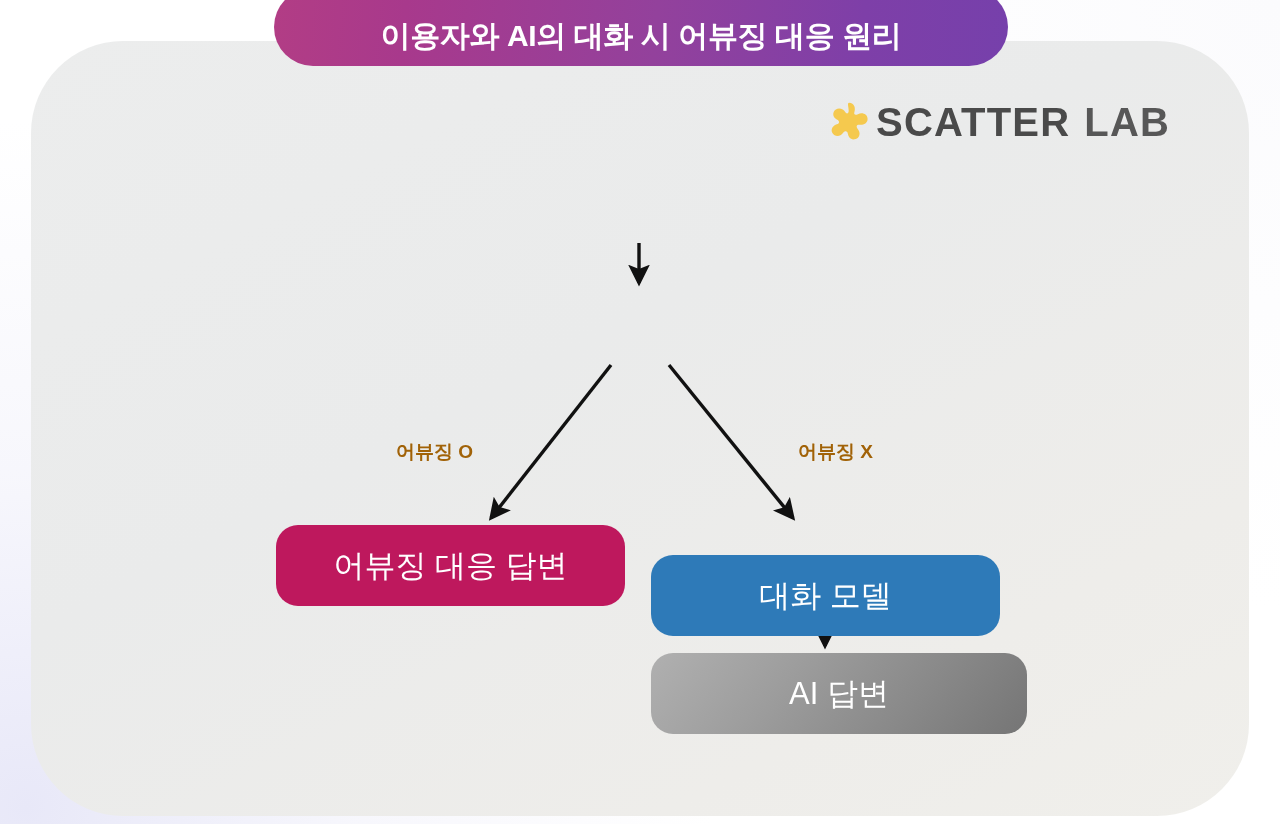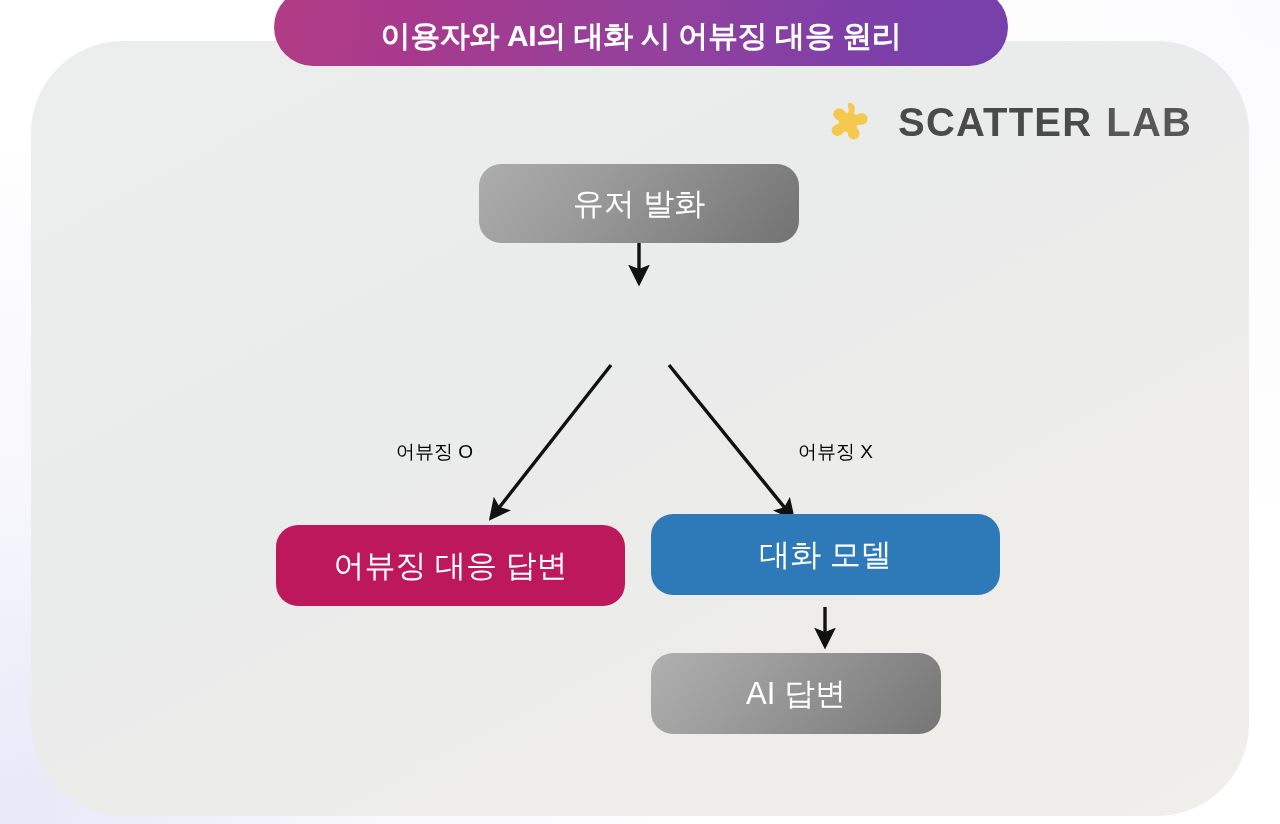--- a/index.html
+++ b/index.html
@@ -60,21 +60,21 @@
     white-space: nowrap;
   }
 
   
   .logo {
     position: absolute;
     left: 828px;
     top: 100px;
     display: flex;
     align-items: center;
-    gap: 26px;
+    gap: 4px;
   }
   .logo-mark { width: 44px; height: 44px; display: block; }
   .logo-word {
     font-size: 40px;
     font-weight: bold;
     color: #4a4a4a;
     letter-spacing: 1.2px;
     white-space: nowrap;
   }
   .logo-word .light { font-weight: bold; color: #575757; }
@@ -106,39 +106,39 @@
   }
 
   .node-abuse-reply {
     left: 276px; top: 525px; width: 349px; height: 81px;
     background: #be185d;
     font-size: 31px;
     border-radius: 22px;
   }
 
   .node-dialog {
-    left: 651px; top: 514px; width: 349px; height: 81px;
+    left: 651px; top: 555px; width: 349px; height: 81px;
     background: #2e7ab8;
     font-size: 31px;
     border-radius: 22px;
   }
 
   .node-ai-reply {
-    left: 651px; top: 653px; width: 290px; height: 81px;
+    left: 651px; top: 653px; width: 376px; height: 81px;
     background: linear-gradient(130deg, #b0b0b0 0%, #9d9d9d 35%, #888888 70%, #757575 100%);
     font-size: 31px;
     border-radius: 22px;
   }
 
   
   .edge-label {
     position: absolute;
     font-size: 19px;
-    font-weight: normal;
-    color: #000000;
+    font-weight: bold;
+    color: #a16207;
     white-space: nowrap;
   }
   .label-abuse-o { left: 396px; top: 439px; }
   .label-abuse-x { left: 772px; top: 439px; margin-left: 26px; }
 
   
   .edges {
     position: absolute;
     left: 0; top: 0;
     width: 1280px; height: 824px;
@@ -188,23 +188,20 @@
 
     <g>
       <line x1="669" y1="365" x2="793" y2="518" stroke="#111111" stroke-width="3.4" marker-end="url(#arrowhead)"></line>
     </g>
 
     <g>
       <line x1="825" y1="607" x2="825" y2="646" stroke="#111111" stroke-width="3.4" marker-end="url(#arrowhead)"></line>
     </g>
   </svg>
 
-  <div class="node node-user">
-    <span>유저 발화</span>
-  </div>
 
 
   <div class="node node-abuse-reply">
     <span>어뷰징 대응 답변</span>
   </div>
 
   <div class="node node-dialog">
     <span>대화 모델</span>
   </div>
 

